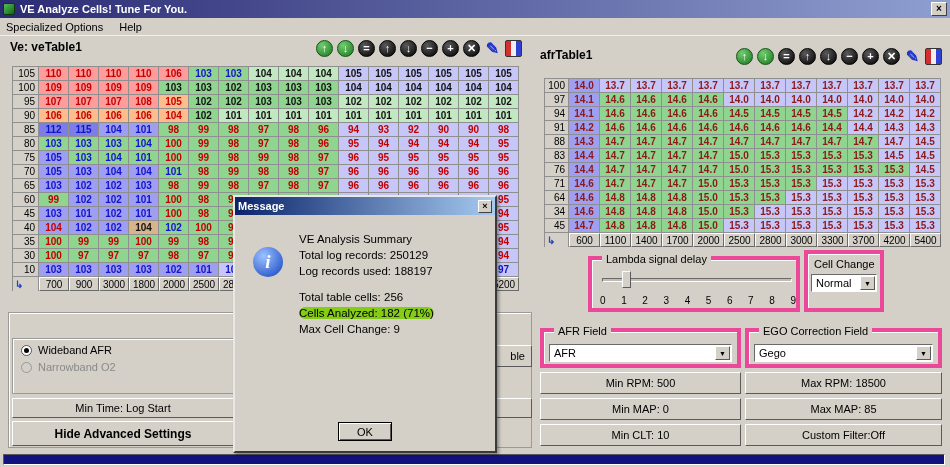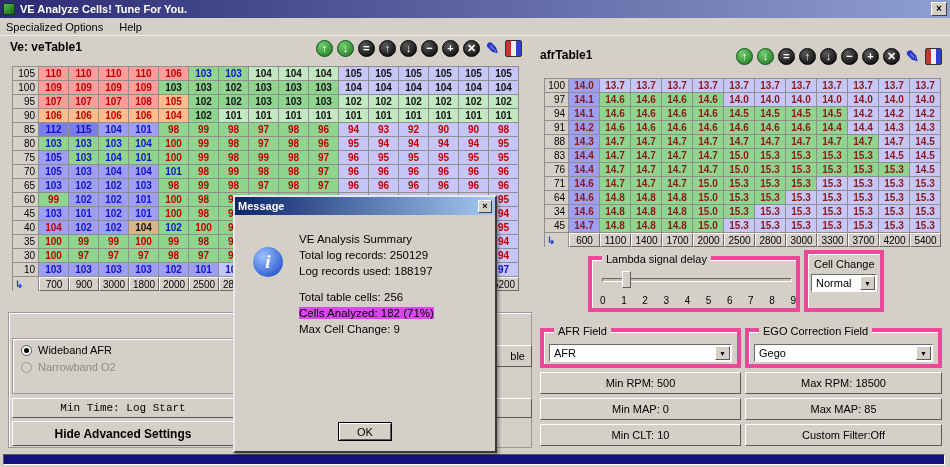--- a/index.html
+++ b/index.html
@@ -48,21 +48,21 @@
     border:1px solid #9a9a9a; box-shadow:inset 1px 1px 0 #fff; }
   #radio-group { position:absolute; left:12px; top:338px; width:222px; height:56px;
     border:1px solid #9a9a9a; box-shadow:inset 1px 1px 0 #fff; }
   .radio-row { display:flex; align-items:center; gap:6px; padding:5px 8px 0 8px; }
   .radio { width:11px; height:11px; border-radius:50%; background:#fff; border:1px solid #555; flex:0 0 auto; }
   .radio.checked::after { content:""; display:block; width:5px; height:5px; border-radius:50%; background:#000; margin:2px auto; }
   .radio.disabled { background:#d4d0c8; border-color:#999; }
   .radio-label.disabled { color:#8a8a8a; }
   .btnbar { background:#d4d0c8; border:1px solid; border-color:#fff #5a5a5a #5a5a5a #fff;
     display:flex; align-items:center; justify-content:center; }
-  #min-time { position:absolute; left:12px; top:398px; width:222px; height:20px;font-family:Liberation Mono, monospace; }
+  #min-time { position:absolute; left:12px; top:398px; width:222px; height:20px; }
   #hide-adv { position:absolute; left:12px; top:421px; width:222px; height:25px; font-weight:bold; font-size:12px; }
   #frag1 { position:absolute; left:468px; top:345px; width:64px; height:22px; justify-content:flex-end; padding-right:6px; overflow:hidden; }
   #frag2 { position:absolute; left:468px; top:398px; width:64px; height:20px; }
 
   
   .groupbox { position:absolute; border:4px solid #ec4899; box-shadow:inset 1px 1px 0 #fff; }
   .group-label { position:absolute; top:-7px; left:10px; background:#d4d0c8; padding:0 4px; font-size:11px; }
   #lambda-group { left:588px; top:256px; width:212px; height:56px; }
   #lambda-track { position:absolute; left:10px; top:18px; width:190px; height:4px;
     border:1px solid; border-color:#6a6a6a #fff #fff #6a6a6a; background:#c0bcb4; }
@@ -88,21 +88,21 @@
   .dlg-titlebar { height:18px; background:linear-gradient(90deg,#0a246a,#a6caf0); color:#fff; font-weight:bold;
     display:flex; align-items:center; justify-content:space-between; padding:0 3px; }
   .dlg-titlebar .close-btn { width:14px; height:13px; font-size:9px; }
   #dlg-body { position:relative; padding:16px 10px 10px 64px; font-size:11.5px; height:236px; }
   #info-icon { position:absolute; left:18px; top:32px; width:30px; height:30px; border-radius:50%;
     background:radial-gradient(circle at 35% 30%,#9cc2ff,#1040c0); color:#fff; display:flex; align-items:center; justify-content:center;
     font-family:"Liberation Serif", serif; font-style:italic; font-weight:bold; font-size:19px; }
   .dlg-heading { font-weight:normal; line-height:16px; }
   .dlg-line { line-height:16px; min-height:16px; }
   .dlg-line.blank { min-height:10px; line-height:10px; }
-  .hl { background:#d946ef; }
+  .hl { background:#84cc16;border-radius:6px; }
   #ok-btn { position:absolute; left:50%; transform:translateX(-50%); bottom:10px; width:54px; height:19px;
     background:#d4d0c8; border:1px solid #000; box-shadow:inset 1px 1px 0 #fff, inset -1px -1px 0 #5a5a5a;
     font-size:11px; display:flex; align-items:center; justify-content:center; }
 
   #statusbar { position:absolute; left:3px; top:454px; width:942px; height:11px; background:#12127e;
     border:1px solid; border-color:#5a5a5a #fff #fff #5a5a5a; }
 </style>
 </head>
 <body>
 

